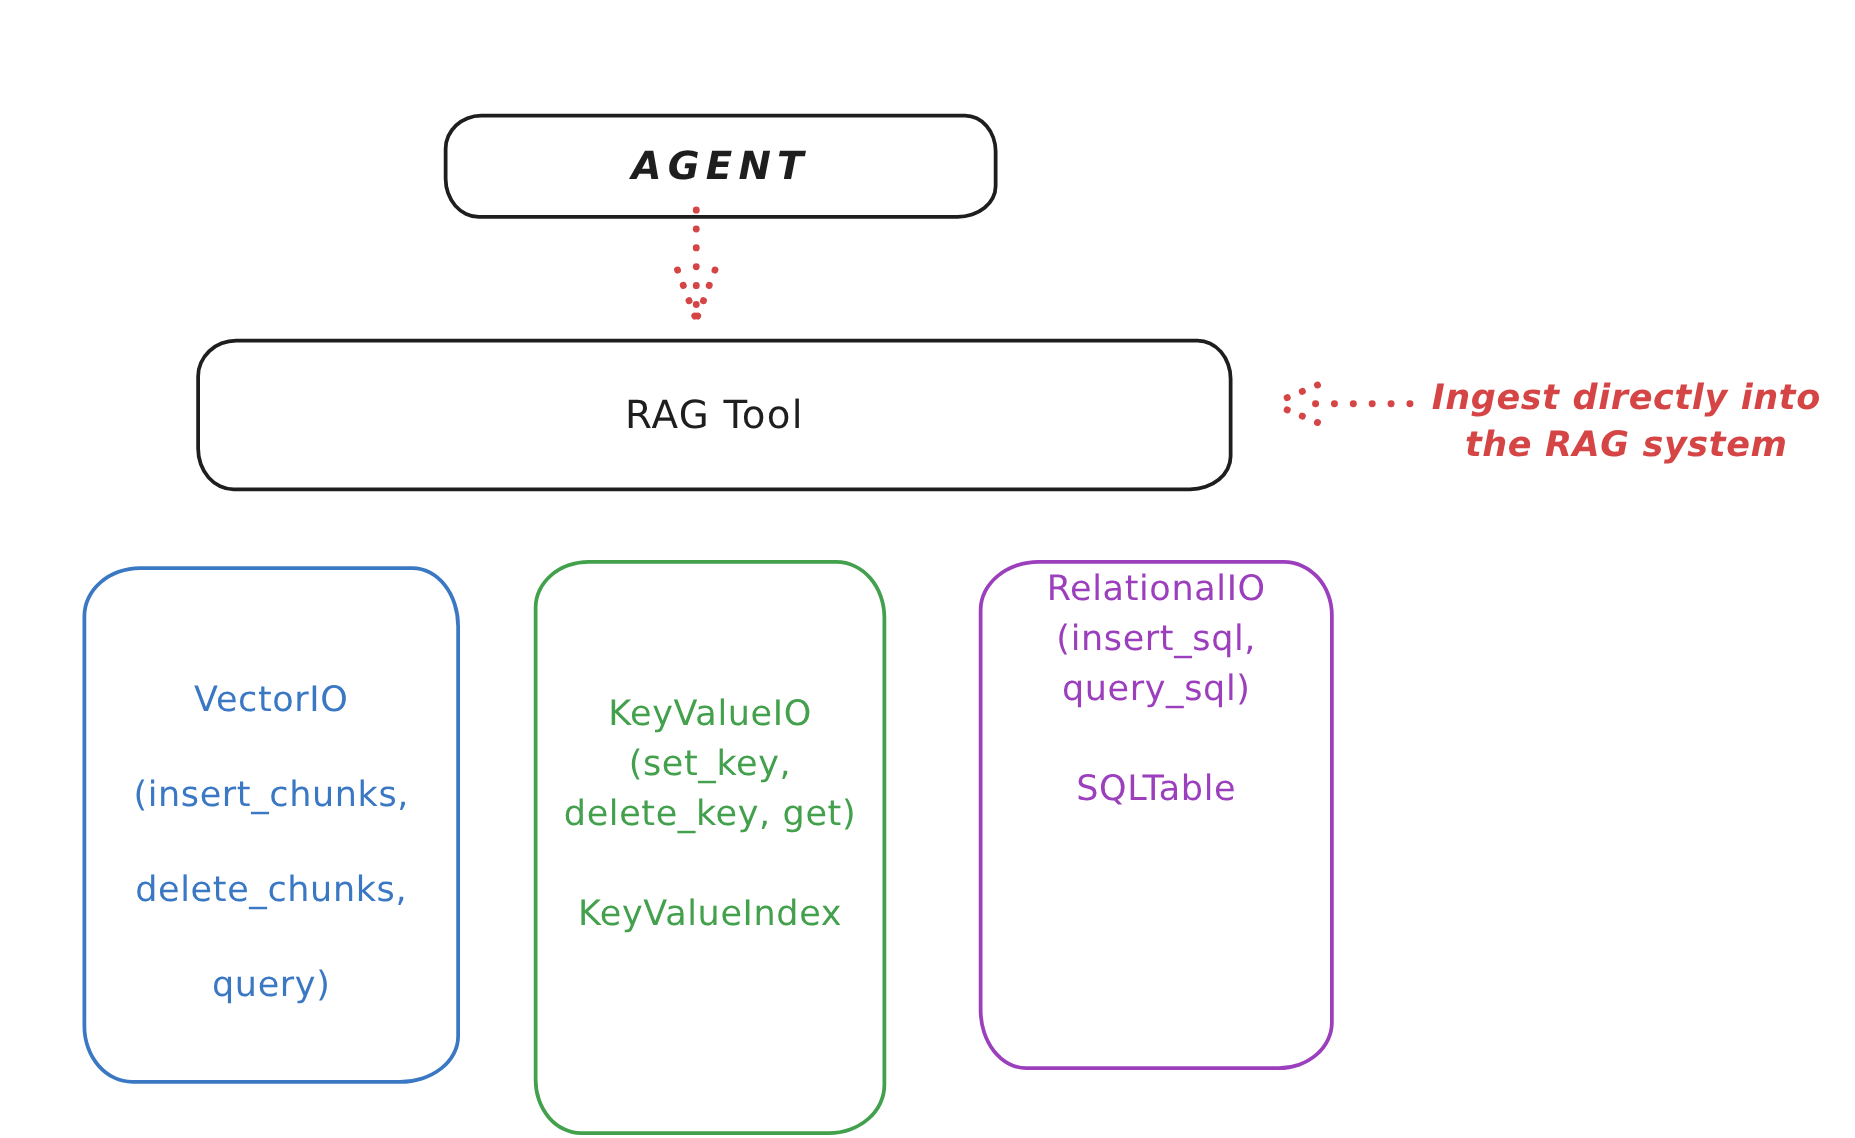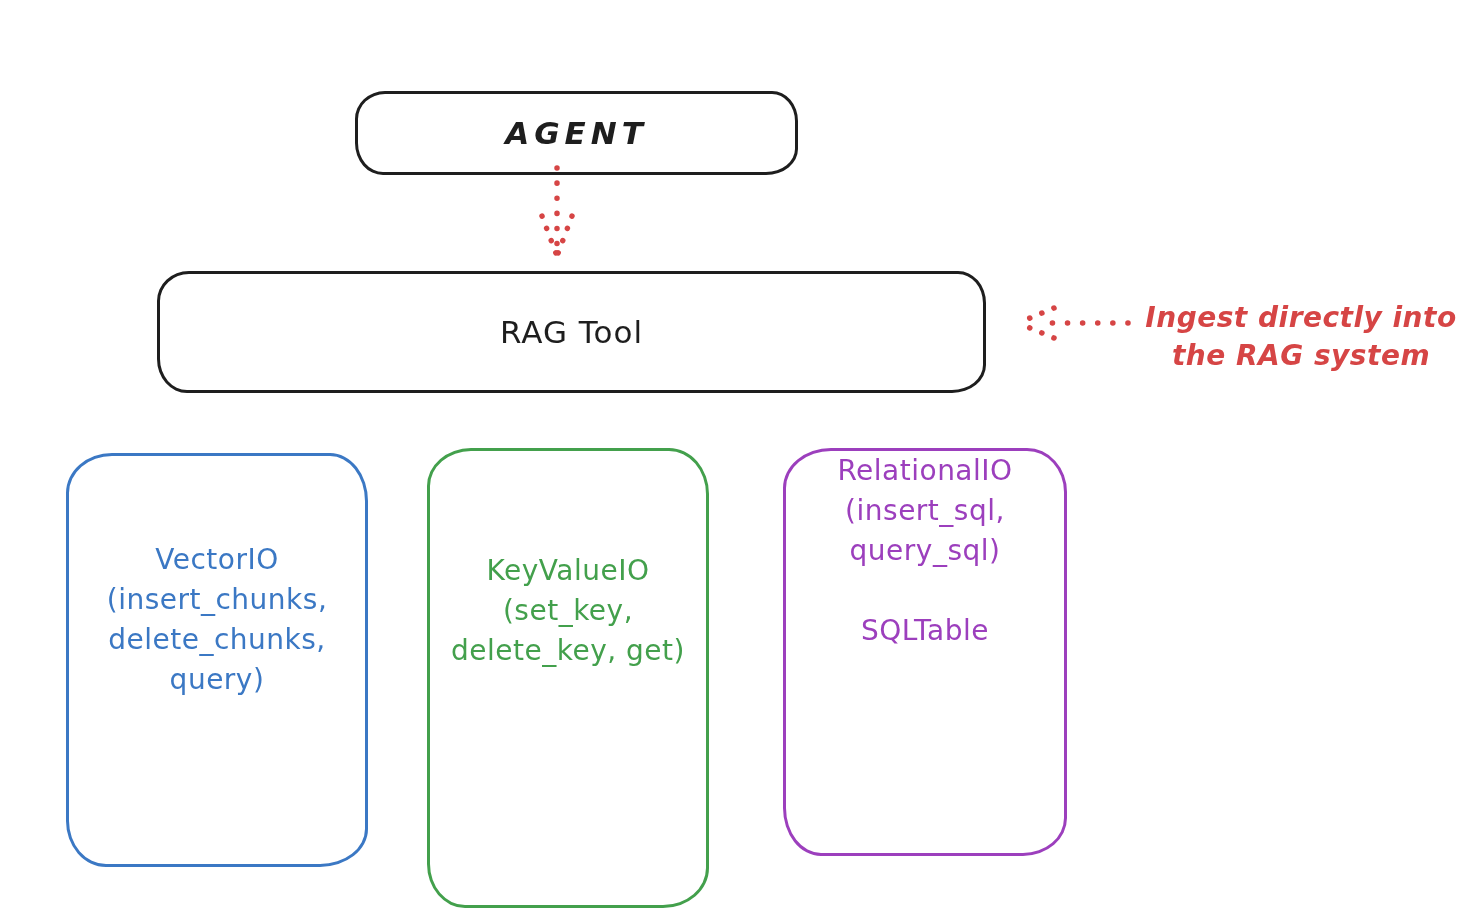--- a/index.html
+++ b/index.html
@@ -44,20 +44,21 @@
     text-align: center;
     font-size: 28px;
     line-height: 40px;
     letter-spacing: 0.5px;
   }
   .store-blue {
     left: 66px; top: 453px; width: 302px; height: 414px;
     color: #3b78c4; border-color: #3b78c4;
     border-radius: 46px 38px 48px 40px / 40px 48px 38px 46px;
     padding-top: 84px;
+    gap: 36px;
   }
   .store-green {
     left: 427px; top: 448px; width: 282px; height: 460px;
     color: #43a04c; border-color: #43a04c;
     border-radius: 44px 40px 46px 38px / 38px 46px 40px 44px;
     padding-top: 100px;
   }
   .store-purple {
     left: 783px; top: 448px; width: 284px; height: 408px;
     color: #9c3fbd; border-color: #9c3fbd;
@@ -118,20 +119,21 @@
     <div>VectorIO</div>
     <div>(insert_chunks,</div>
     <div>delete_chunks,</div>
     <div>query)</div>
   </div>
 
   <div class="store-box store-green">
     <div>KeyValueIO</div>
     <div>(set_key,</div>
     <div>delete_key, get)</div>
+    <div class="index-label">KeyValueIndex</div>
   </div>
 
   <div class="store-box store-purple">
     <div>RelationalIO</div>
     <div>(insert_sql,</div>
     <div>query_sql)</div>
     <div class="index-label">SQLTable</div>
   </div>
 
 </div>

